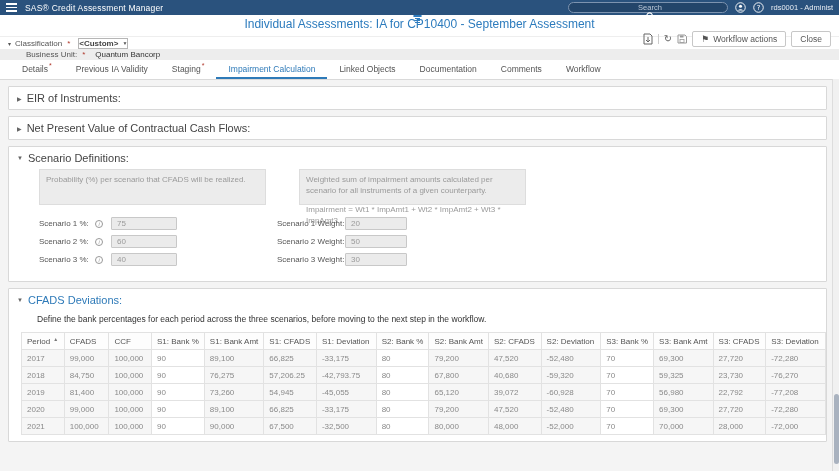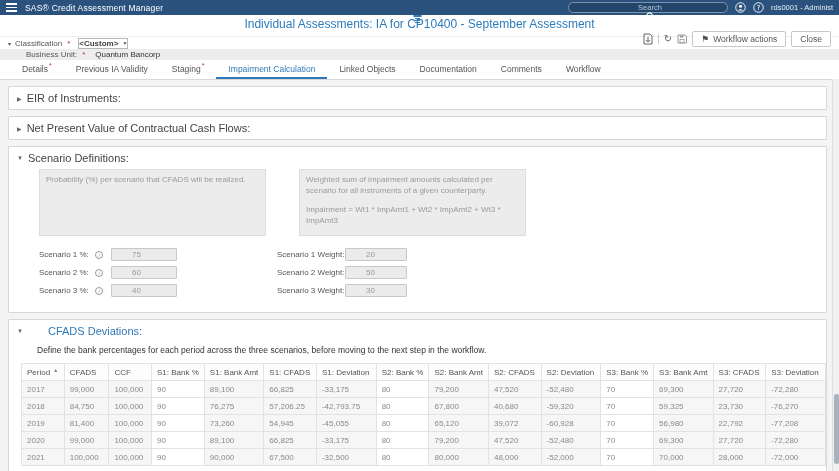--- a/index.html
+++ b/index.html
@@ -45,37 +45,37 @@
   .tab { font-size:8.5px; color:#555; padding:4px 12px 5px; cursor:pointer; white-space:nowrap; position:relative; }
   .tab.active { color:#2e7ab8; border-bottom:2px solid #2e7ab8; padding-bottom:3px; }
   .tab sup { color:#b03a2e; font-size:7px; }
 
   
   .content { padding:6px 12px 0 8px; }
   .panel { background:#fff; border:1px solid #d8d8d8; border-radius:1px; margin-bottom:6px; }
   .panel-head { display:flex; align-items:center; gap:5px; padding:5px 8px; cursor:pointer; }
   .panel-head .ptri { font-size:6px; color:#666; }
   .panel-title { font-size:11px; color:#444; }
-  .panel-title.blue { color:#2e7ab8;margin-left:20px; }
+  .panel-title.blue { color:#2e7ab8; }
   .pdesc { font-size:8.5px; color:#333; margin:3px 0 8px 28px; }
 
   .info-boxes { display:flex; margin-left:30px; }
-  .infobox { width:227px; height:67px; background:#ececec; border:1px solid #ddd; padding:5px 6px; color:#9a9a9a; font-size:8px; line-height:10.5px; }
+  .infobox { width:227px; height:36px; background:#ececec; border:1px solid #ddd; padding:5px 6px; color:#9a9a9a; font-size:8px; line-height:10.5px; }
   .infobox.right { margin-left:33px; }
   .infobox p + p { margin-top:9px; }
 
   .fields { display:flex; margin:12px 0 0 30px; padding-bottom:10px; }
   .fcol.right { margin-left:100px; }
   .frow { display:flex; align-items:center; height:13px; margin-bottom:5px; }
   .flabel { font-size:8px; color:#555; width:56px; white-space:nowrap; }
   .fcol.right .flabel { width:68px; }
   .info-ic { width:8px; height:8px; border:1px solid #999; border-radius:50%; color:#999; font-size:5.5px;
              display:inline-flex; align-items:center; justify-content:center; margin-right:8px; font-style:italic; }
   .dinput { width:66px; height:13px; background:#ebebeb; border:1px solid #c8c8c8; border-radius:1px;
-            color:#9a9a9a; font-size:8px; display:inline-flex; align-items:center; padding-left:20px; }
+            color:#9a9a9a; font-size:8px; display:inline-flex; align-items:center; padding-left:5px; }
   .fcol.right .dinput { width:62px; }
 
   
   table { border-collapse:collapse; table-layout:fixed; margin:2px 0 6px 12px; }
   th, td { border:1px solid #e2e2e2; font-weight:normal; text-align:left; padding:0 5px; white-space:nowrap; overflow:hidden; }
   th { height:17px; font-size:8px; color:#555; background:#fdfdfd; cursor:pointer; }
   td { height:17px; font-size:8px; color:#8a8a8a; background:#f6f6f6; }
   td.edit { background:#fff; }
   .sort { font-size:5px; color:#777; vertical-align:3px; margin-left:3px; }
 

